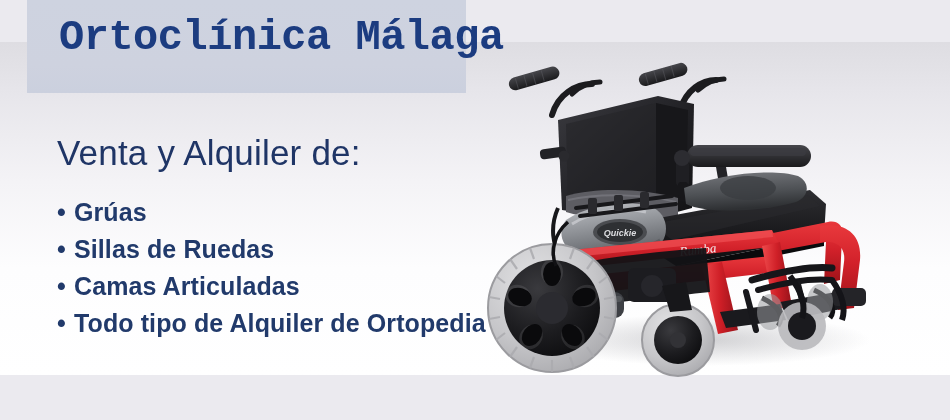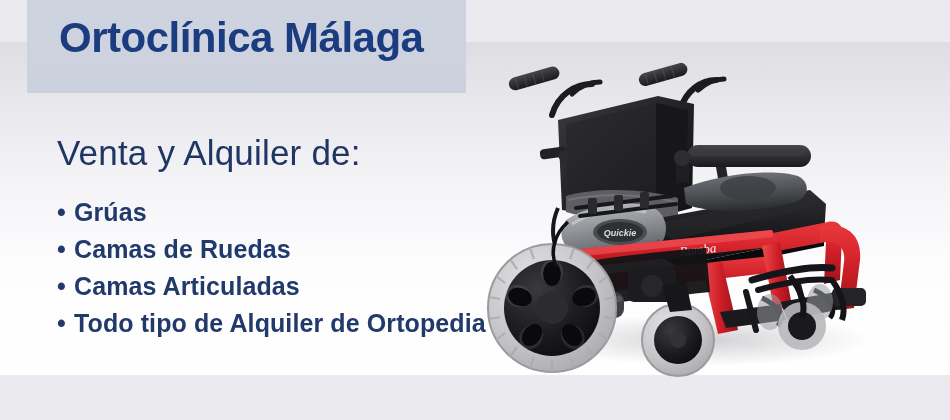--- a/index.html
+++ b/index.html
@@ -43,21 +43,21 @@
   .header-band {
     position: absolute;
     left: 27px; top: 0;
     width: 439px; height: 93px;
     background: linear-gradient(to bottom, #ced3e0 0%, #ced2df 70%, #cbd0de 100%);
   }
   .header-title {
     position: absolute;
     left: 59px; top: 15px;
     width: 420px;
-    font-family: Liberation Sans, sans-serif;
+    font-family: Liberation Mono, monospace;
     font-weight: bold;
     font-size: 42px;
     letter-spacing: -0.5px;
     color: #1c3c80;
     white-space: nowrap;
     line-height: 1.1;
   }
 
   
   .text-col {
@@ -117,21 +117,21 @@
   <div class="header-title">Ortoclínica Málaga</div>
 
   <div class="text-col">
     <div class="subtitle">Venta y Alquiler de:</div>
 
     <ul class="bullet-list">
       <li>
         <span class="bullet-dot">•</span><span>Grúas</span>
       </li>
       <li>
-        <span class="bullet-dot">•</span><span>Camas de Ruedas</span>
+        <span class="bullet-dot">•</span><span>Sillas de Ruedas</span>
       </li>
       <li>
         <span class="bullet-dot">•</span><span>Camas Articuladas</span>
       </li>
       <li>
         <span class="bullet-dot">•</span><span>Todo tipo de Alquiler de Ortopedia</span>
       </li>
     </ul>
   </div>
 

